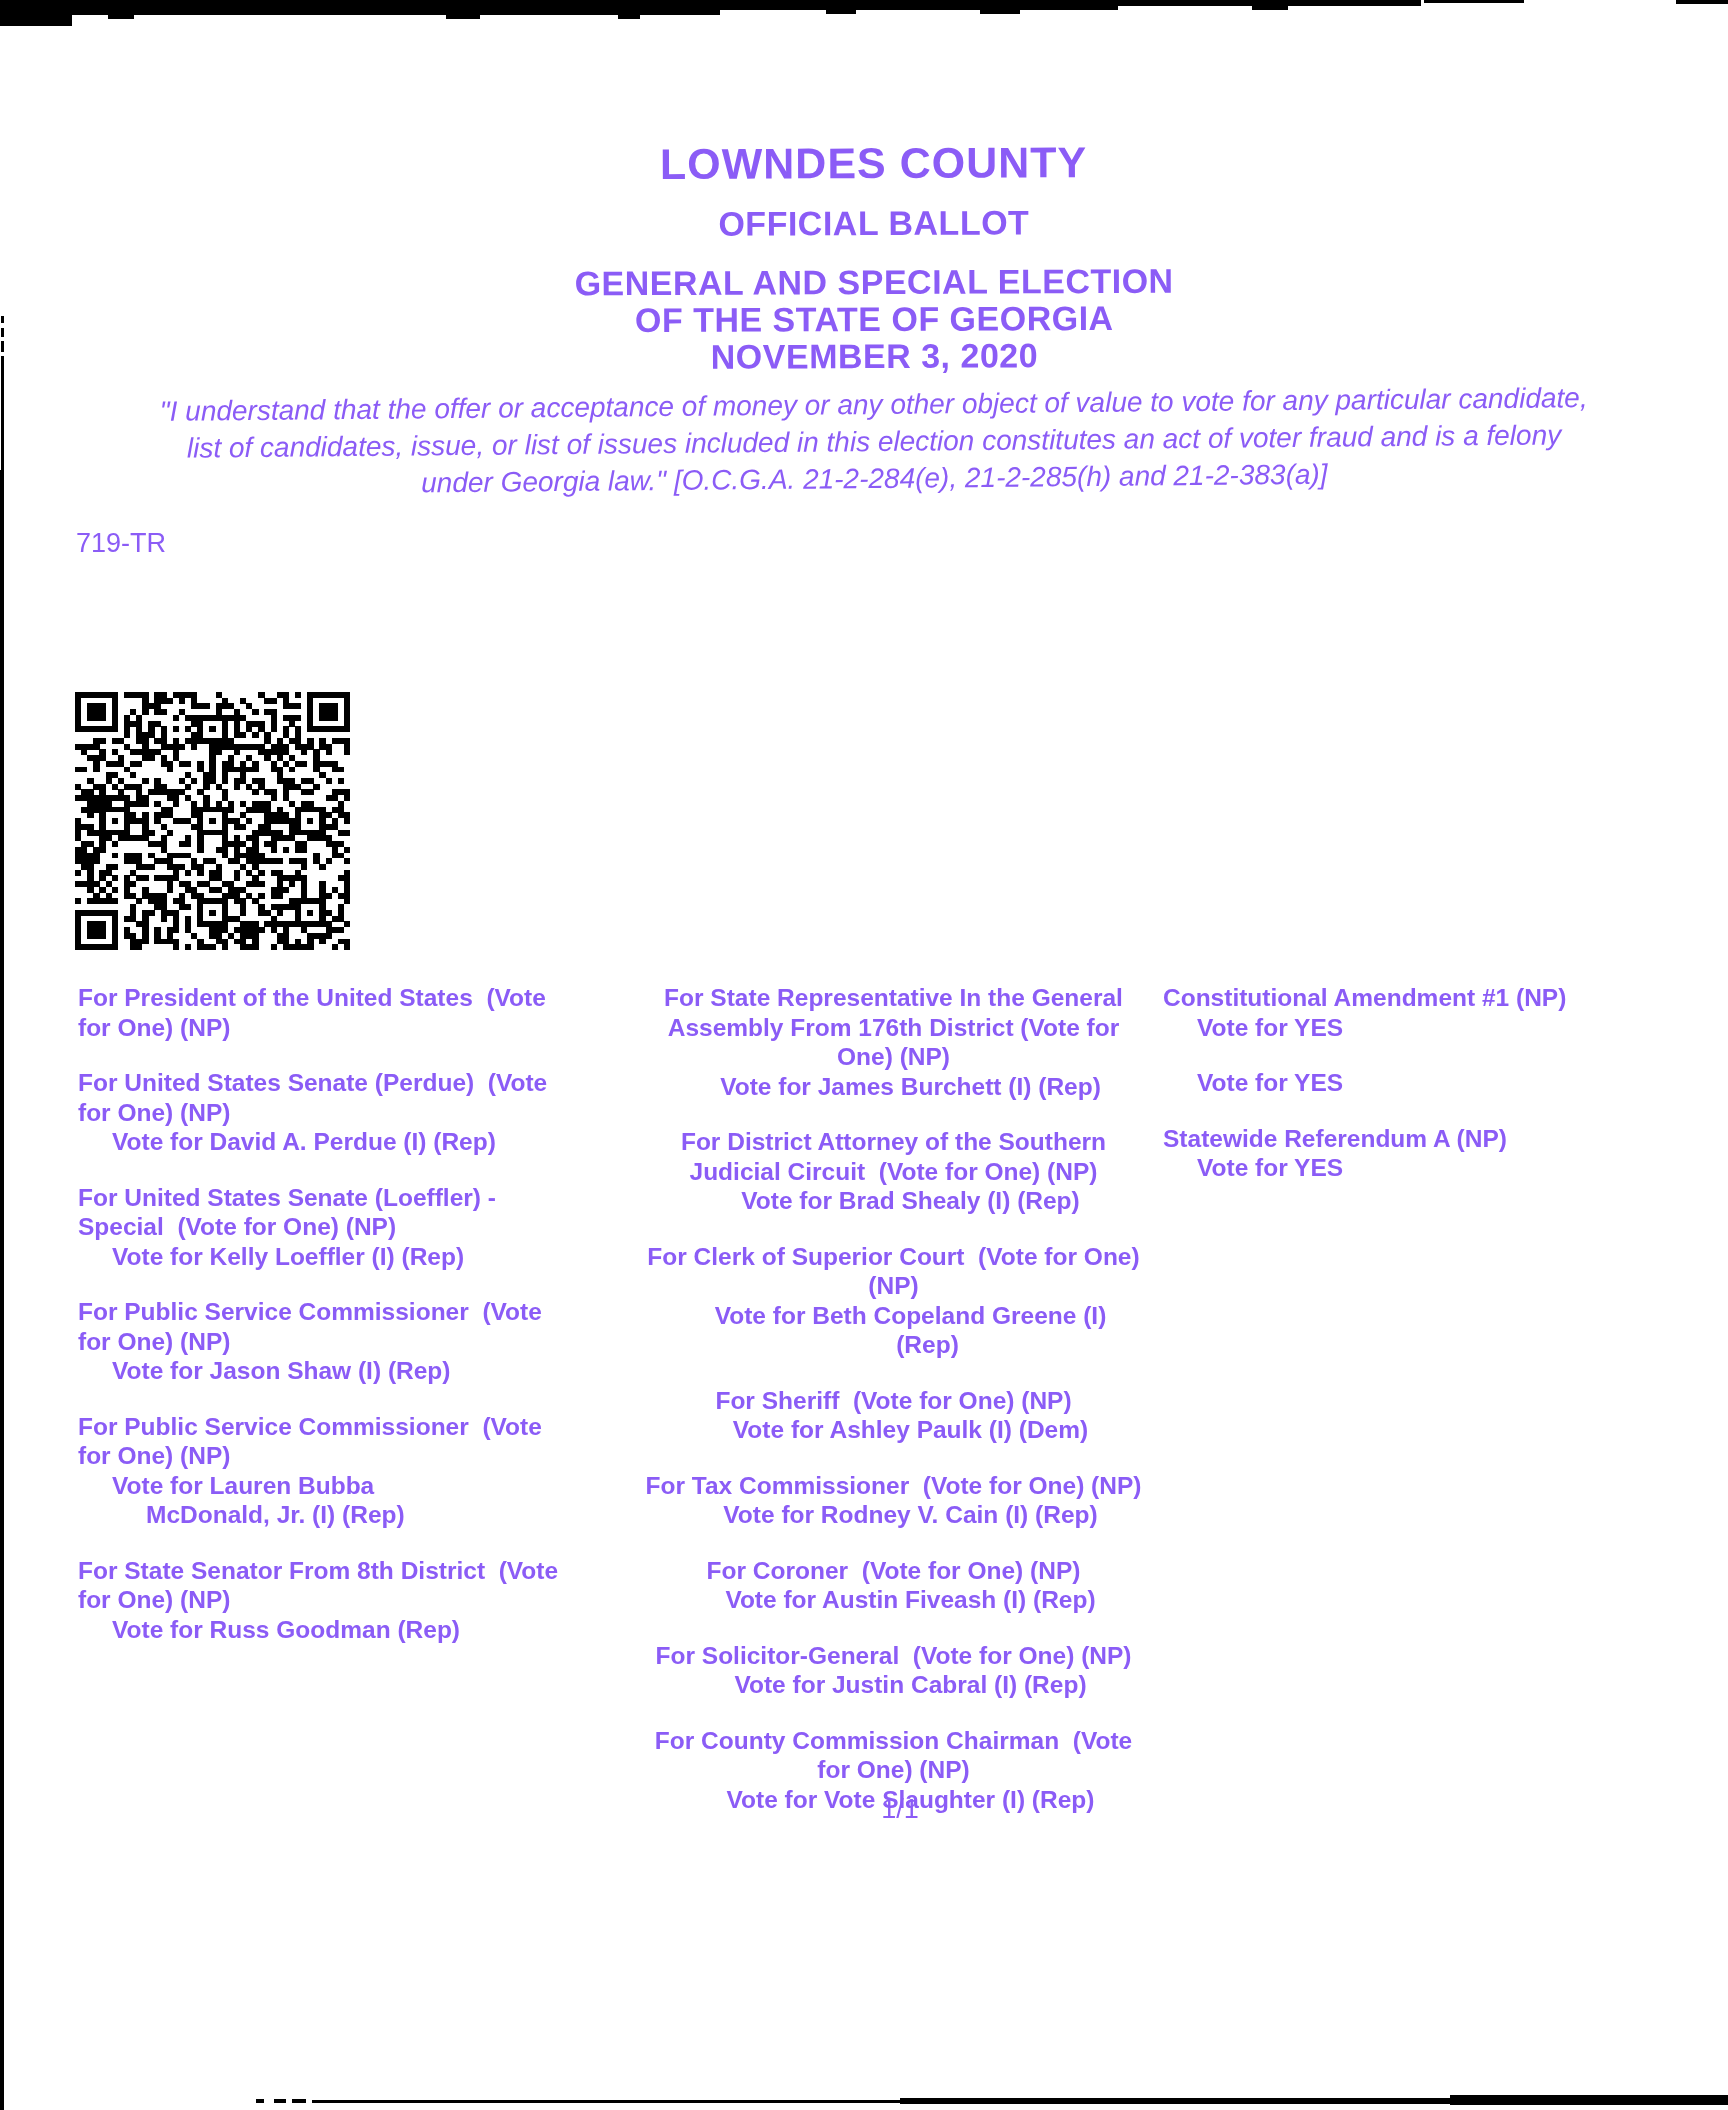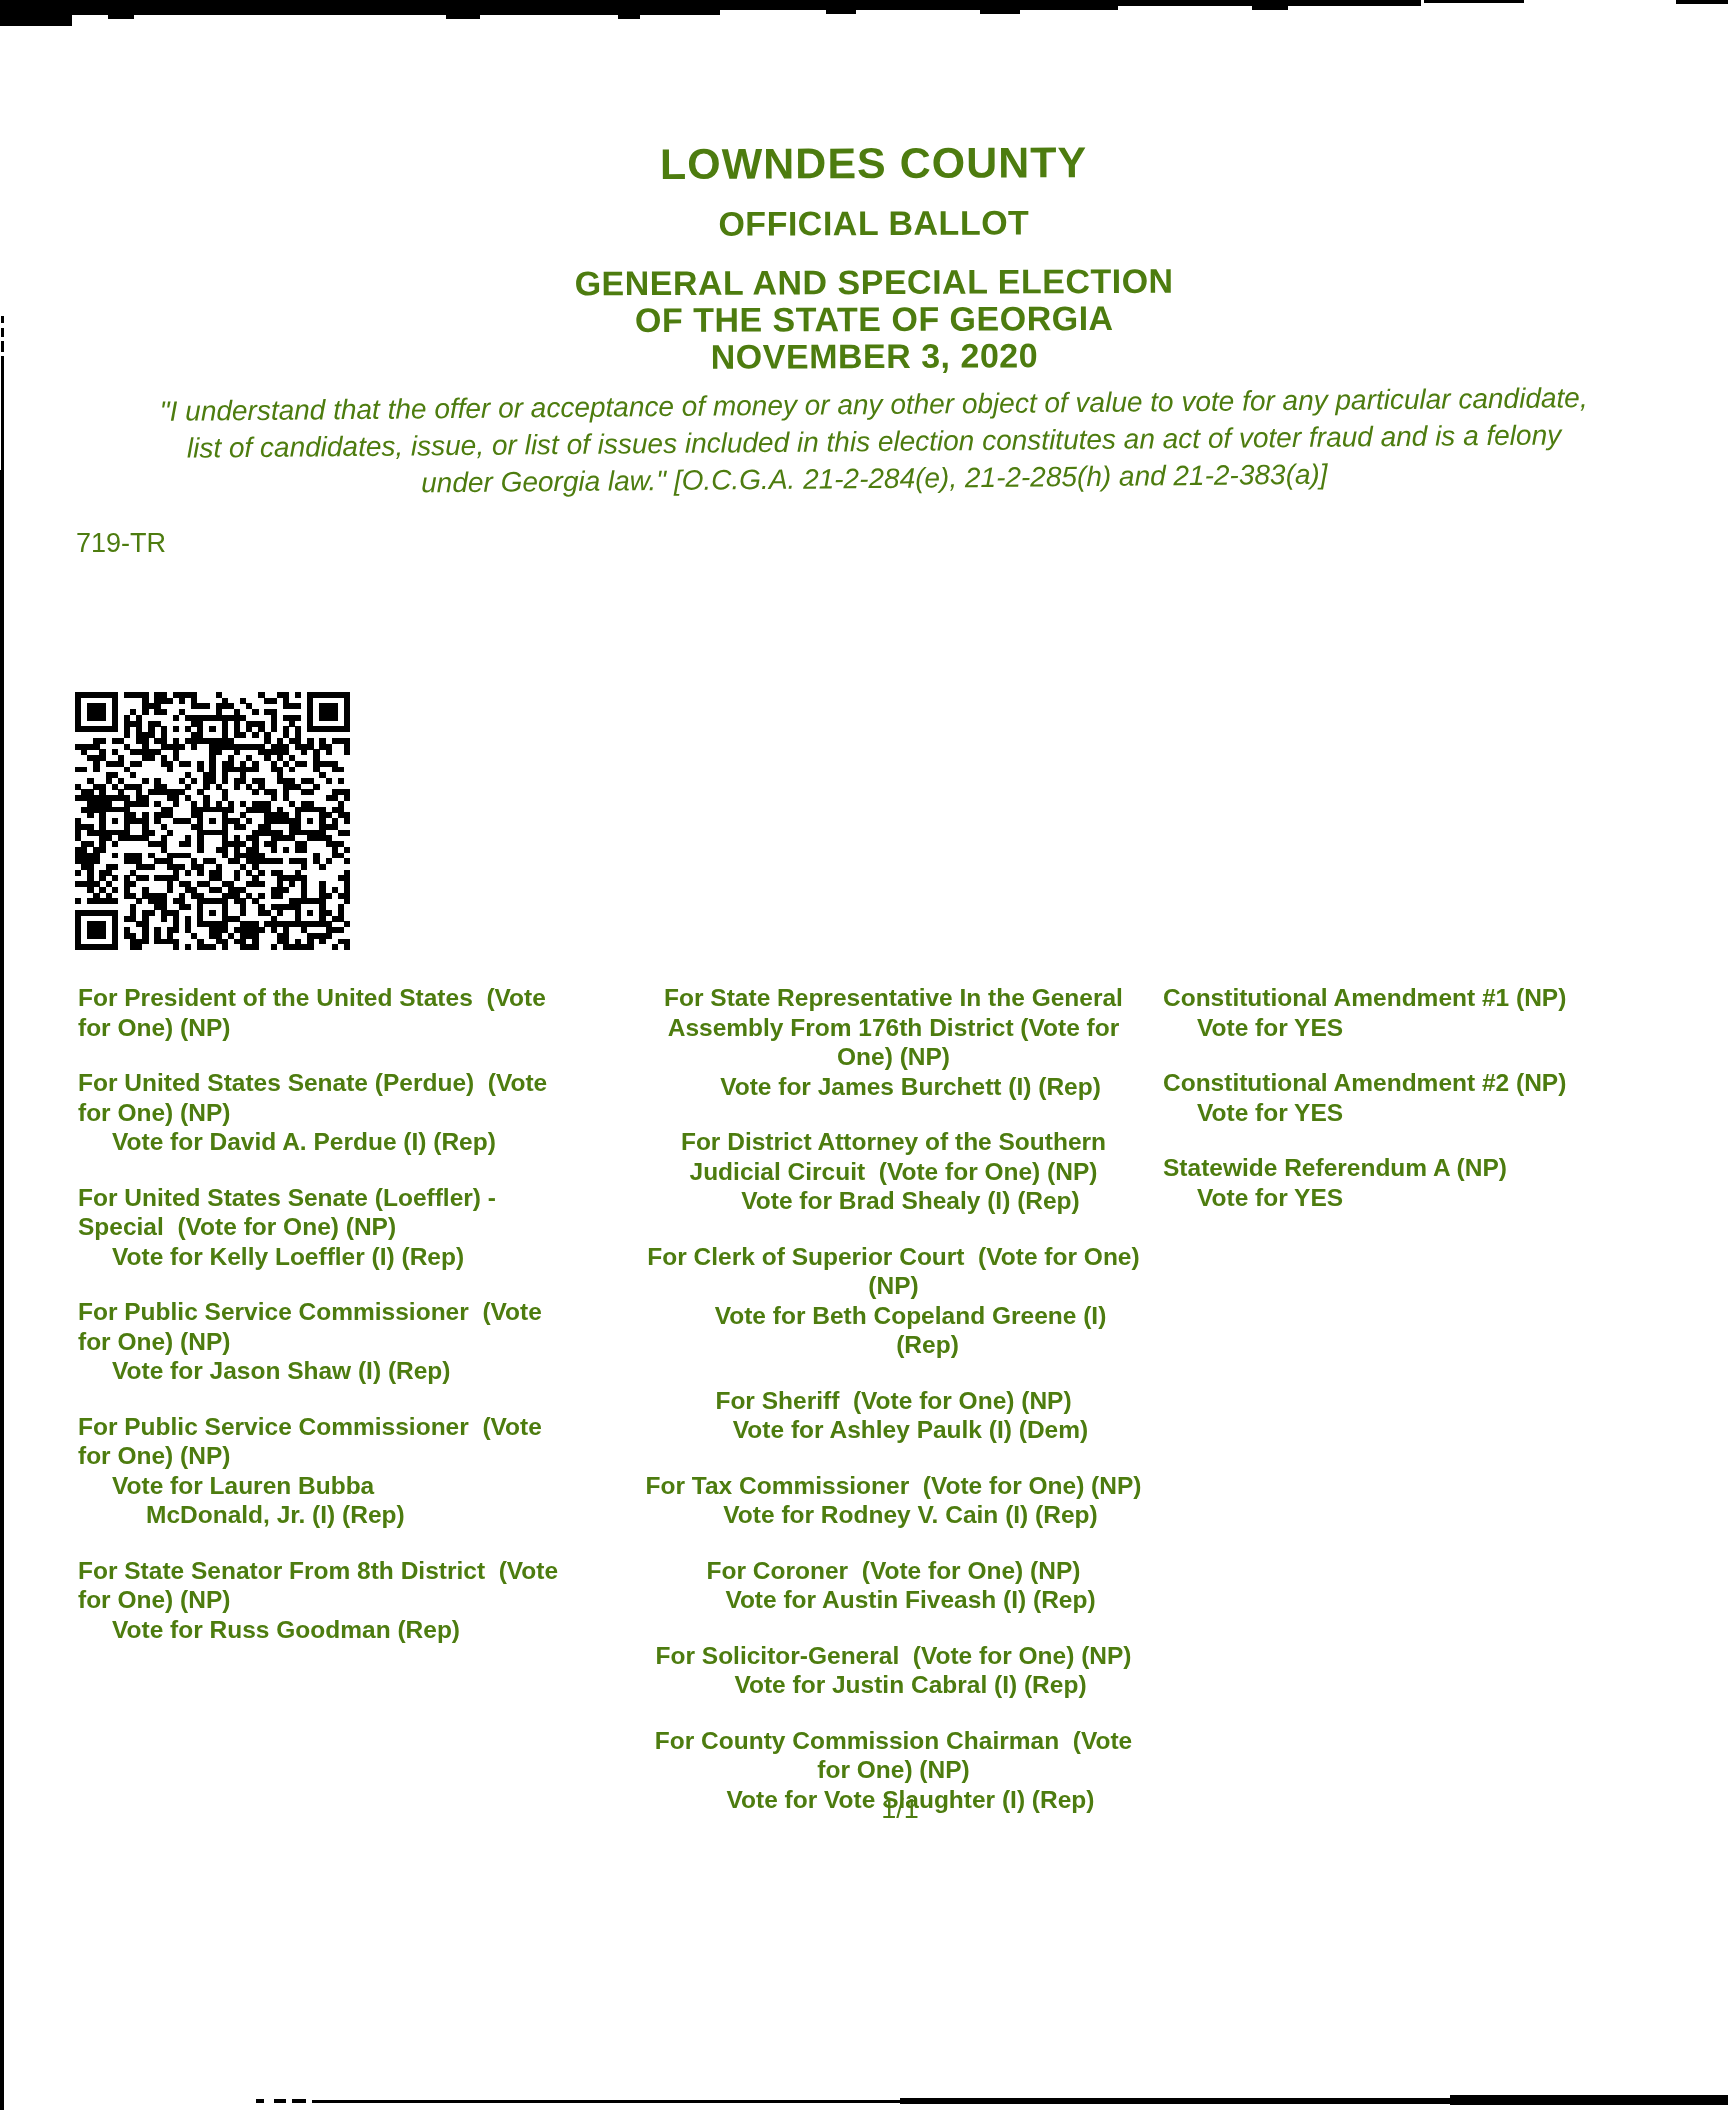--- a/index.html
+++ b/index.html
@@ -1,18 +1,18 @@
 <!DOCTYPE html>
 <html><head>
 <meta charset="utf-8">
 <style>
   html,body{margin:0;padding:0;background:#888;}
   .page{
     position:relative; width:1728px; height:2110px; background:#ffffff;
-    overflow:hidden; font-family:"Liberation Sans", sans-serif; color:#4d7c0f;
+    overflow:hidden; font-family:"Liberation Sans", sans-serif; color:#8b5cf6;
     margin:0 auto;
   }
   
   .art{position:absolute; background:#000;}
   
   .tb1{left:0;top:0;width:720px;height:15px;}
   .tb2{left:718px;top:0;width:400px;height:10px;}
   .tb3{left:1116px;top:0;width:305px;height:6px;}
   .tb4{left:1424px;top:0;width:100px;height:3px;}
   .tb5{left:1676px;top:0;width:52px;height:4px;}
@@ -1007,21 +1007,20 @@
         <div class="line ind0">for One) (NP)</div>
         <div class="line ind1">Vote for Vote Slaughter (I) (Rep)</div>
       </div>
     </div>
   <div class="col col3" id="col-2">
       <div class="contest">
         <div class="line ind0">Constitutional Amendment #1 (NP)</div>
         <div class="line ind1">Vote for YES</div>
       </div>
       <div class="contest">
-        <div class="line ind0">Constitutional Amendment #2 (NP)</div>
         <div class="line ind1">Vote for YES</div>
       </div>
       <div class="contest">
         <div class="line ind0">Statewide Referendum A (NP)</div>
         <div class="line ind1">Vote for YES</div>
       </div>
     </div>
 
   <div class="page-number">1/1</div>
 

